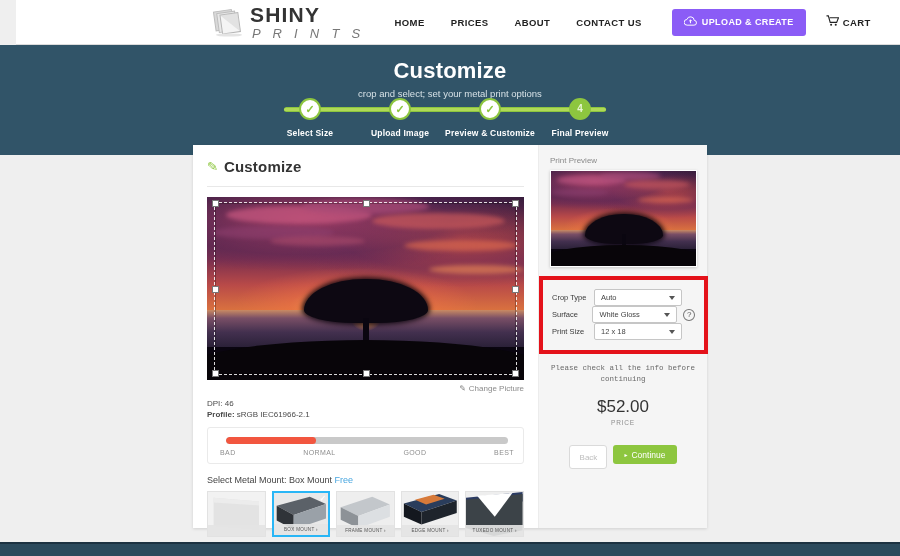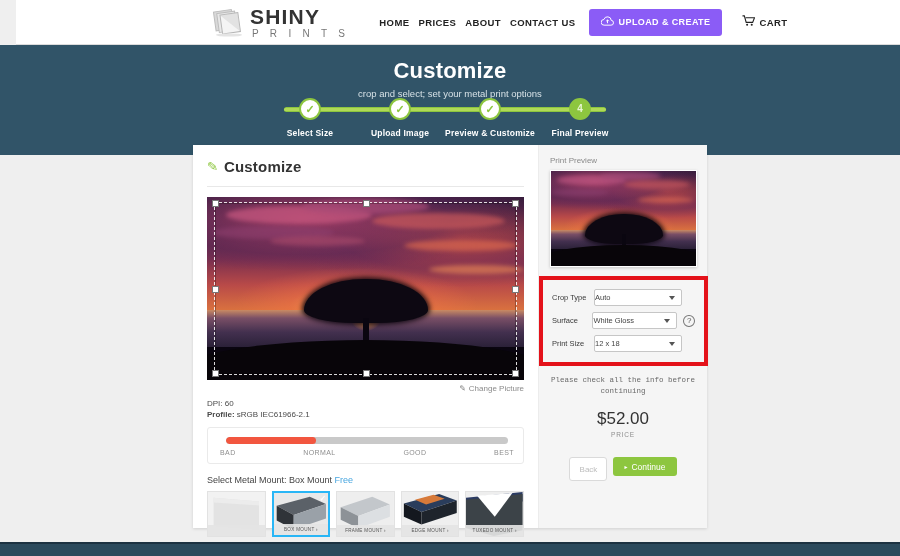--- a/index.html
+++ b/index.html
@@ -18,23 +18,23 @@
     display: flex; align-items: center;
   }
   .logo { display: flex; align-items: center; margin-left: 196px; }
   .logo-mark { width: 34px; height: 30px; position: relative; margin-right: 4px; }
   .logo-text { display: flex; flex-direction: column; line-height: 1; }
   .logo-shiny {
     font-size: 21px; font-weight: bold; letter-spacing: 1.2px; color: #333;
     font-family: "Liberation Sans", sans-serif;
   }
   .logo-prints {
-    font-size: 10px; letter-spacing: 4.3px; color: #777; margin-top: 2px; padding-left: 2px;
-  }
-  .nav { display: flex; align-items: center; margin-left: 30px; gap: 9px; }
+    font-size: 13px; letter-spacing: 4.3px; color: #777; margin-top: 2px; padding-left: 2px; font-style: italic;
+  }
+  .nav { display: flex; align-items: center; margin-left: 30px; gap: 26px; }
   .nav-item {
     font-size: 9.5px; font-weight: bold; color: #222; letter-spacing: 0.4px;
     cursor: pointer; white-space: nowrap;
   }
   .btn-upload {
     display: flex; align-items: center; gap: 5px;
     background: #8b5cf6; color: #fff; border-radius: 3px;
     padding: 7px 12px; font-size: 9px; font-weight: bold; letter-spacing: 0.4px;
     cursor: pointer; margin-left: 4px;
   }
@@ -197,26 +197,26 @@
   .pp-label { font-size: 8px; color: #8a8a8a; }
   .pp-frame {
     margin-top: 5px; width: 147px; height: 97px; background: #0a0510;
     border: 1px solid #ffffff; box-shadow: 0 1px 3px rgba(0,0,0,.2); position: relative; overflow: hidden;
   }
   .opts-box {
     margin-top: 9px; width: 169px; margin-left: -11px;
     border: 4px solid #e4121a; background: #f5f5f5;
     padding: 9px 9px 10px 9px;
   }
-  .opt-row { display: flex; align-items: center; margin-bottom: 6px; }
+  .opt-row { display: flex; align-items: center; }
   .opt-label { width: 42px; font-size: 7.5px; color: #3a3a3a; line-height: 9px; }
   .select {
     position: relative; width: 88px; height: 17px; background: #fff;
     border: 1px solid #c6c6c6; border-radius: 2px; cursor: pointer;
-    display: flex; align-items: center; padding-left: 0;
+    display: flex; align-items: center; padding-left: 6px;
   }
   .select-value { font-size: 7.5px; color: #444; }
   .caret {
     position: absolute; right: 6px; top: 50%; transform: translateY(-50%);
     width: 0; height: 0; border-left: 3.5px solid transparent;
     border-right: 3.5px solid transparent; border-top: 4px solid #555;
   }
   .help-icon {
     width: 12px; height: 12px; border-radius: 50%; border: 1px solid #777;
     color: #555; font-size: 8px; display: flex; align-items: center;
@@ -381,21 +381,21 @@
       </div>
 
       <div class="change-row">
         <span class="change-pic">
           <span>✎</span>
           <span>Change Picture</span>
         </span>
       </div>
 
       <div class="meta">
-        <div class="meta-line">DPI: 60</div>
+        <div class="meta-line">DPI: 46</div>
         <div class="meta-line">
           <b>Profile:</b><span> sRGB IEC61966-2.1</span>
         </div>
       </div>
 
       <div class="quality-box">
         <div class="qbar">
           <div class="qfill" id="qfill" style="width: 32%;"></div>
         </div>
         <div class="qlabels">

